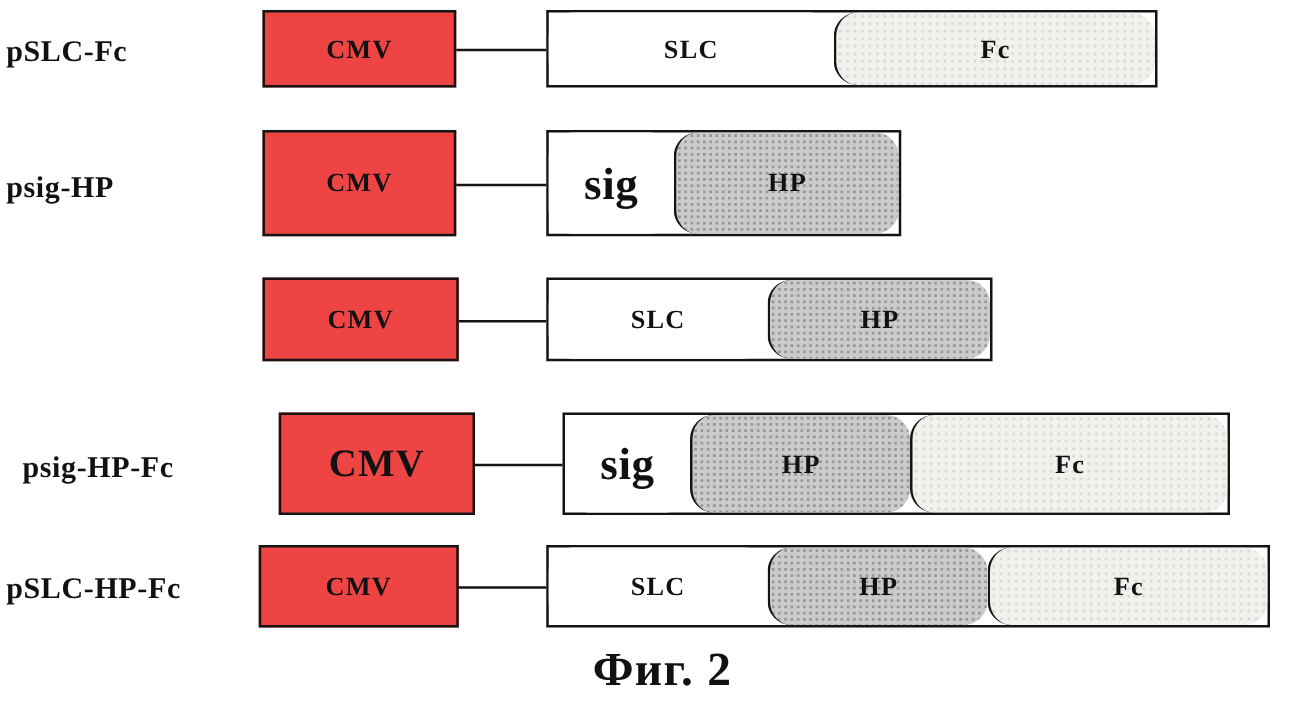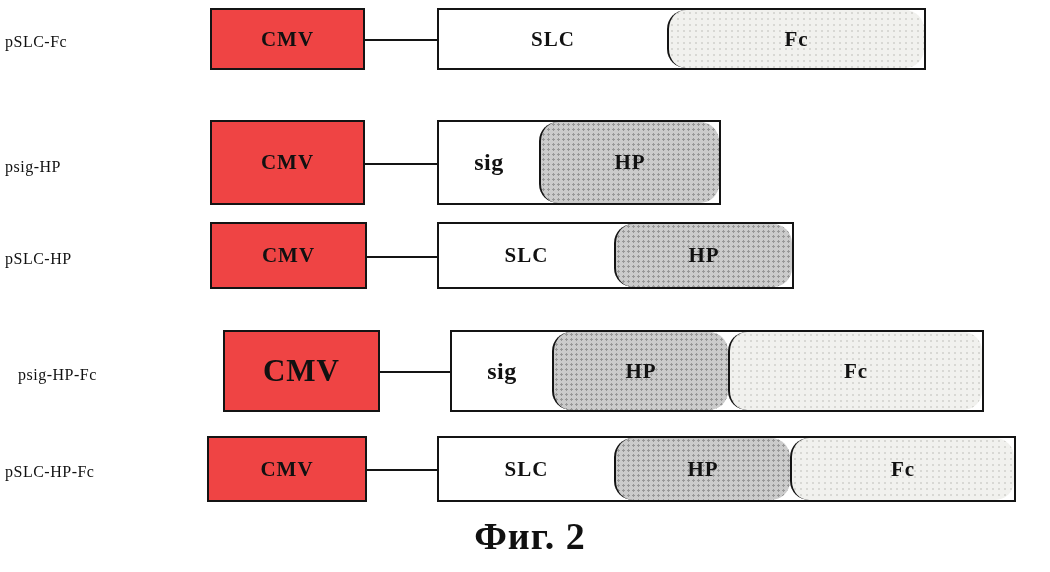--- a/index.html
+++ b/index.html
@@ -11,22 +11,22 @@
     overflow: hidden;
     font-family: "Liberation Serif", "DejaVu Serif", serif;
     color: #111111;
   }
   .row { position: absolute; left: 0; width: 1050px; }
   .row-label {
     position: absolute;
     left: 5px;
     top: 55%;
     transform: translateY(-50%);
-    font-weight: normal;
-    font-size: 16px;
+    font-weight: bold;
+    font-size: 24px;
     letter-spacing: 0.5px;
     white-space: nowrap;
   }
   .box {
     position: absolute;
     top: 0;
     height: 100%;
     box-sizing: border-box;
     border: 2px solid var(--line);
     background: #ef4444;
@@ -56,21 +56,21 @@
     box-sizing: border-box;
     display: flex;
     align-items: center;
     justify-content: center;
     font-weight: bold;
     font-size: 21px;
     letter-spacing: 1px;
     border-radius: 19px;
   }
   .segment + .segment { border-left: 2px solid var(--line); }
-  .segment.large { font-size: 24px; letter-spacing: 0.5px; }
+  .segment.large { font-size: 36px; letter-spacing: 0.5px; }
   .fill-white { background: #ffffff; }
   .fill-hp {
     background-color: var(--hp-fill);
     background-image: radial-gradient(var(--hp-dot) 1px, rgba(0,0,0,0) 1.4px);
     background-size: 5px 5px;
   }
   .fill-fc {
     background-color: var(--fc-fill);
     background-image: radial-gradient(var(--fc-dot) 1px, rgba(0,0,0,0) 1.4px);
     background-size: 6px 6px;
@@ -93,31 +93,30 @@
   <div id="diagram">
       <div class="row" style="top: 8px; height: 62px;">
         <div class="row-label">pSLC-Fc</div>
         <div class="box" style="left: 210px; width: 155px;">CMV</div>
         <div class="connector" style="left: 365px; width: 72px;"></div>
         <div class="cassette" style="left: 437px;">
           <div class="segment fill-white" style="width: 228px;">SLC</div>
           <div class="segment fill-fc" style="width: 257px;">Fc</div>
         </div>
       </div>
-      <div class="row" style="top: 120px; height: 85px;">
+      <div class="row" style="top: 104px; height: 85px;">
         <div class="row-label">psig-HP</div>
         <div class="box" style="left: 210px; width: 155px;">CMV</div>
         <div class="connector" style="left: 365px; width: 72px;"></div>
         <div class="cassette" style="left: 437px;">
           <div class="segment fill-white large" style="width: 100px;">sig</div>
           <div class="segment fill-hp" style="width: 180px;">HP</div>
         </div>
       </div>
       <div class="row" style="top: 222px; height: 67px;">
-        <div class="row-label">pSLC-HP</div>
         <div class="box" style="left: 210px; width: 157px;">CMV</div>
         <div class="connector" style="left: 367px; width: 70px;"></div>
         <div class="cassette" style="left: 437px;">
           <div class="segment fill-white" style="width: 175px;">SLC</div>
           <div class="segment fill-hp" style="width: 178px;">HP</div>
         </div>
       </div>
       <div class="row" style="top: 330px; height: 82px; margin-left: 13px;">
         <div class="row-label">psig-HP-Fc</div>
         <div class="box large" style="left: 210px; width: 157px;">CMV</div>

